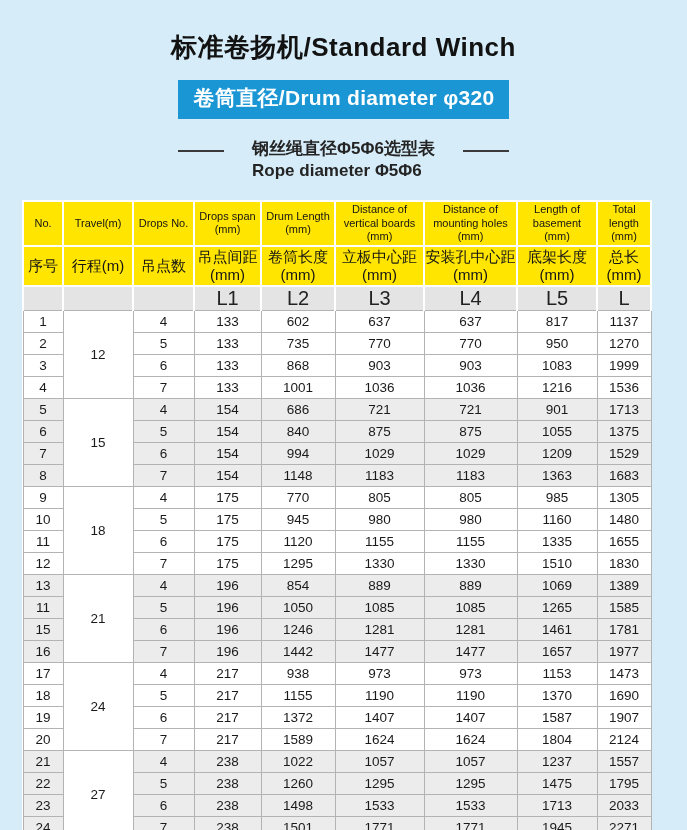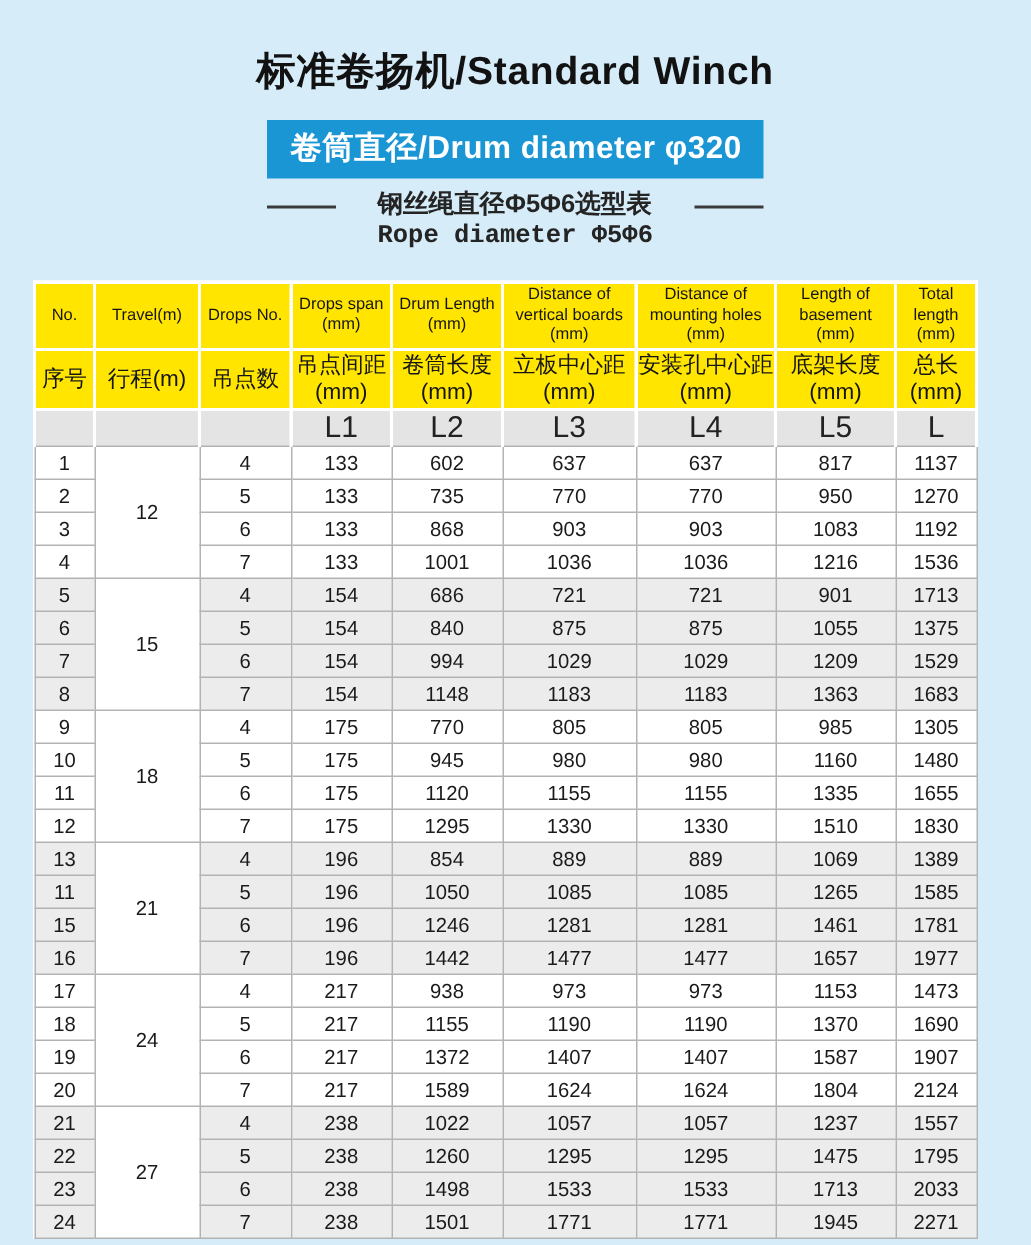--- a/index.html
+++ b/index.html
@@ -27,34 +27,34 @@
     width: fit-content;
     background: #1b96d5;
     color: #ffffff;
     font-size: 21px;
     font-weight: 700;
     padding: 4px 15px 7px 16px;
     letter-spacing: 0.3px;
   }
 
   .subtitle {
-    margin-top: 7px;
+    margin-top: 20px;
     display: flex;
     justify-content: center;
     align-items: flex-start;
     gap: 28px;
   }
   .dash {
     width: 46px; height: 0;
     border-top: 2px solid #3a3a3a;
     margin-top: 11px;
   }
   .subtitle-lines { text-align: left; }
   .subtitle-cn { font-size: 17px; font-weight: 700; color: #242424; line-height: 1.2; }
-  .subtitle-en { font-size: 17px; font-weight: 700; color: #242424; line-height: 1.2; margin-top: 2px; font-family: Liberation Mono, monospace; }
+  .subtitle-en { font-size: 17px; font-weight: 700; color: #242424; line-height: 1.2; margin-top: 2px; }
 
   table.winch {
     margin: 18px 0 0 22px;
     width: 628px;
     border-collapse: collapse;
     table-layout: fixed;
     background: #ffffff;
   }
   table.winch th, table.winch td {
     text-align: center;
@@ -212,21 +212,21 @@
           <td class="data">1270</td>
         </tr>
         <tr class="band-white">
           <td class="data">3</td>
           <td class="data">6</td>
           <td class="data">133</td>
           <td class="data">868</td>
           <td class="data">903</td>
           <td class="data">903</td>
           <td class="data">1083</td>
-          <td class="data">1192</td>
+          <td class="data">1999</td>
         </tr>
         <tr class="band-white">
           <td class="data">4</td>
           <td class="data">7</td>
           <td class="data">133</td>
           <td class="data">1001</td>
           <td class="data">1036</td>
           <td class="data">1036</td>
           <td class="data">1216</td>
           <td class="data">1536</td>

